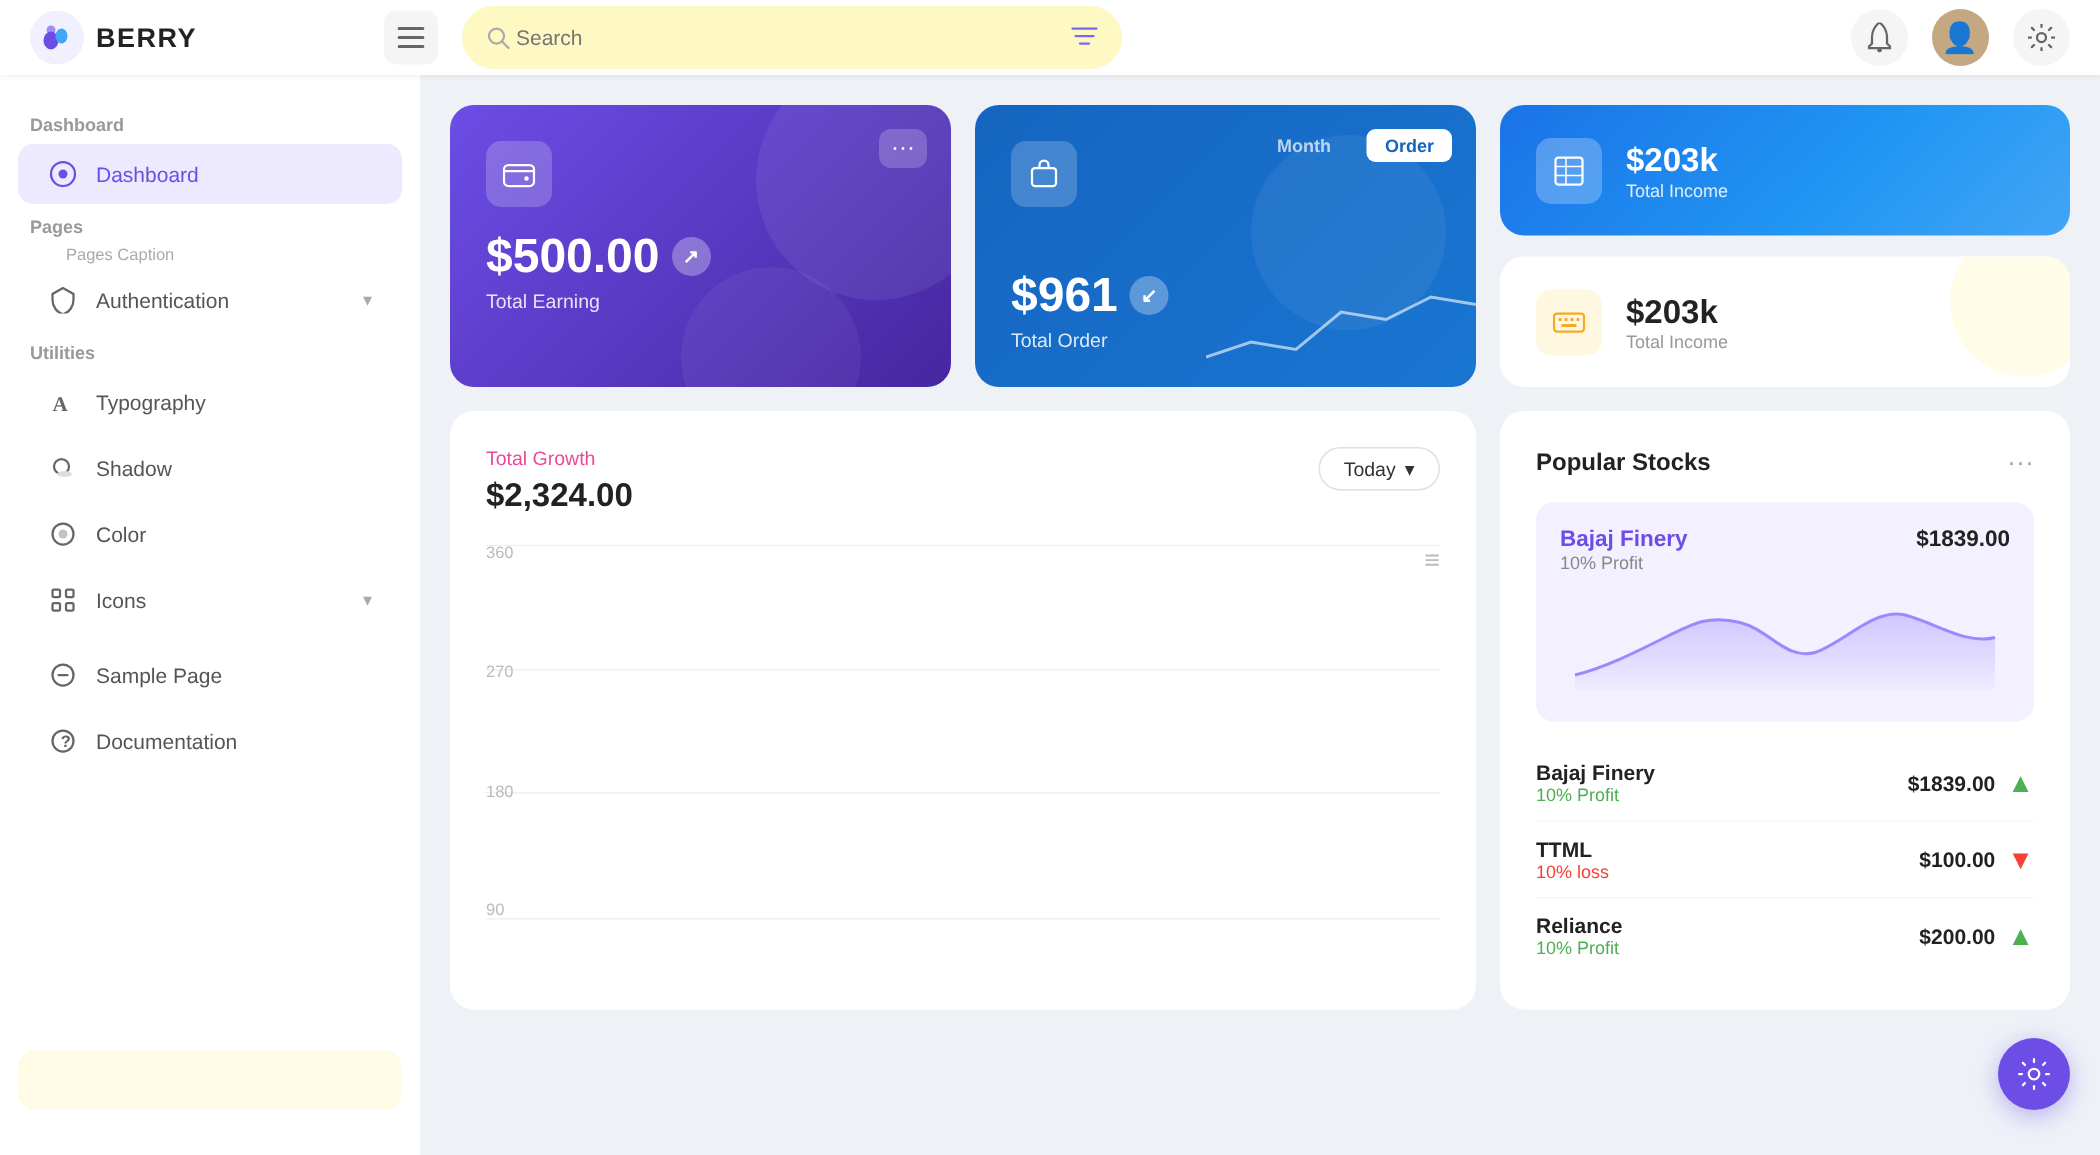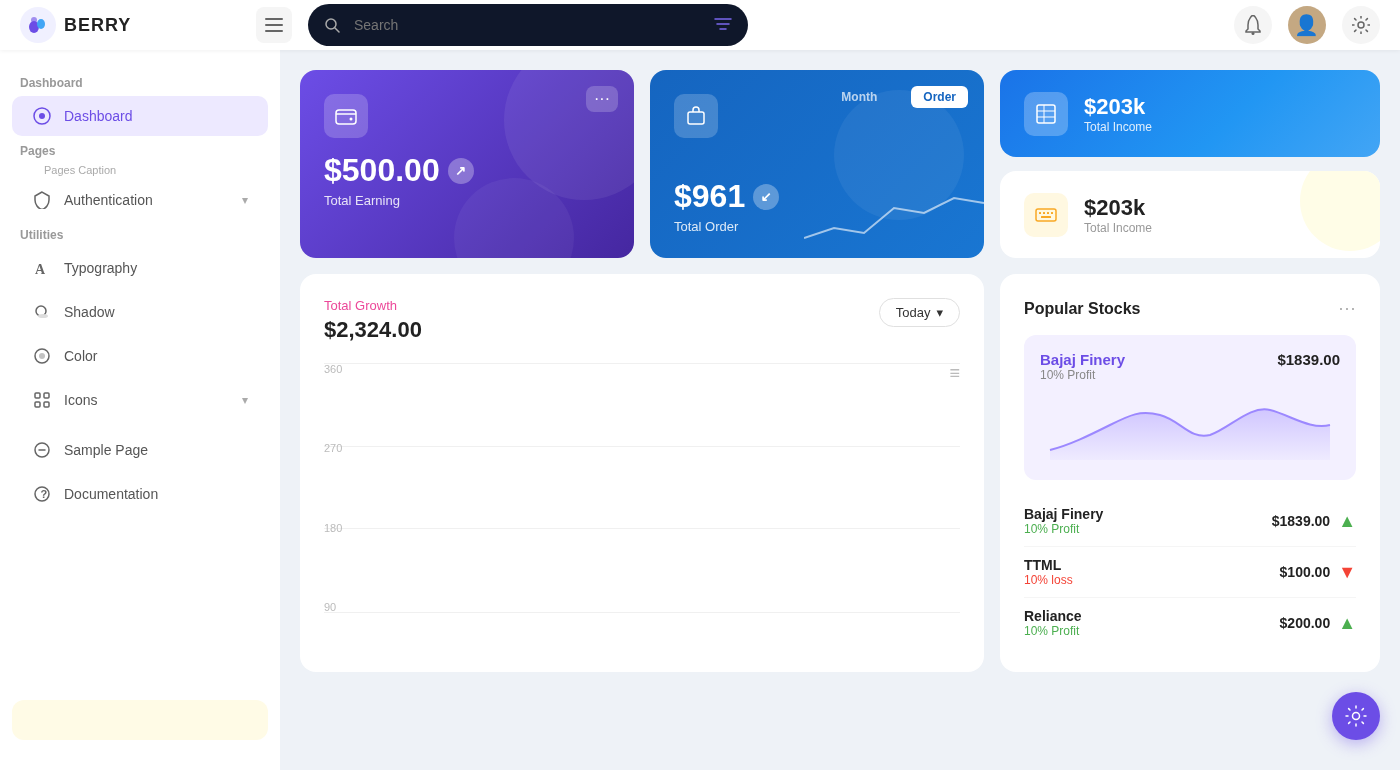--- a/index.html
+++ b/index.html
@@ -43,25 +43,25 @@
       align-items: center;
       justify-content: center;
       cursor: pointer;
       color: #666;
     }
     .search-bar {
       flex: 1;
       max-width: 440px;
       display: flex;
       align-items: center;
-      background: #0f172a;
+      background: #fef9c3;
       border-radius: 24px;
       padding: 0 16px;
       height: 42px;
-      gap: 14px;
+      gap: 4px;
     }
     .search-bar input {
       border: none;
       background: transparent;
       outline: none;
       font-size: 14px;
       color: #888;
       flex: 1;
     }
     .filter-btn {
@@ -254,21 +254,21 @@
     }
     .card-order::before {
       content: '';
       position: absolute;
       top: 20px; right: 20px;
       width: 130px; height: 130px;
       border-radius: 50%;
       background: rgba(255,255,255,0.06);
     }
     .month-year-toggle {
-      display: flex; gap: 22px; position: absolute; top: 16px; right: 16px;
+      display: flex; gap: 12px; position: absolute; top: 16px; right: 16px;
     }
     .toggle-btn {
       padding: 4px 12px;
       border-radius: 6px;
       border: none;
       font-size: 12px;
       font-weight: 600;
       cursor: pointer;
     }
     .toggle-btn.active { background: #fff; color: #1565c0; }

